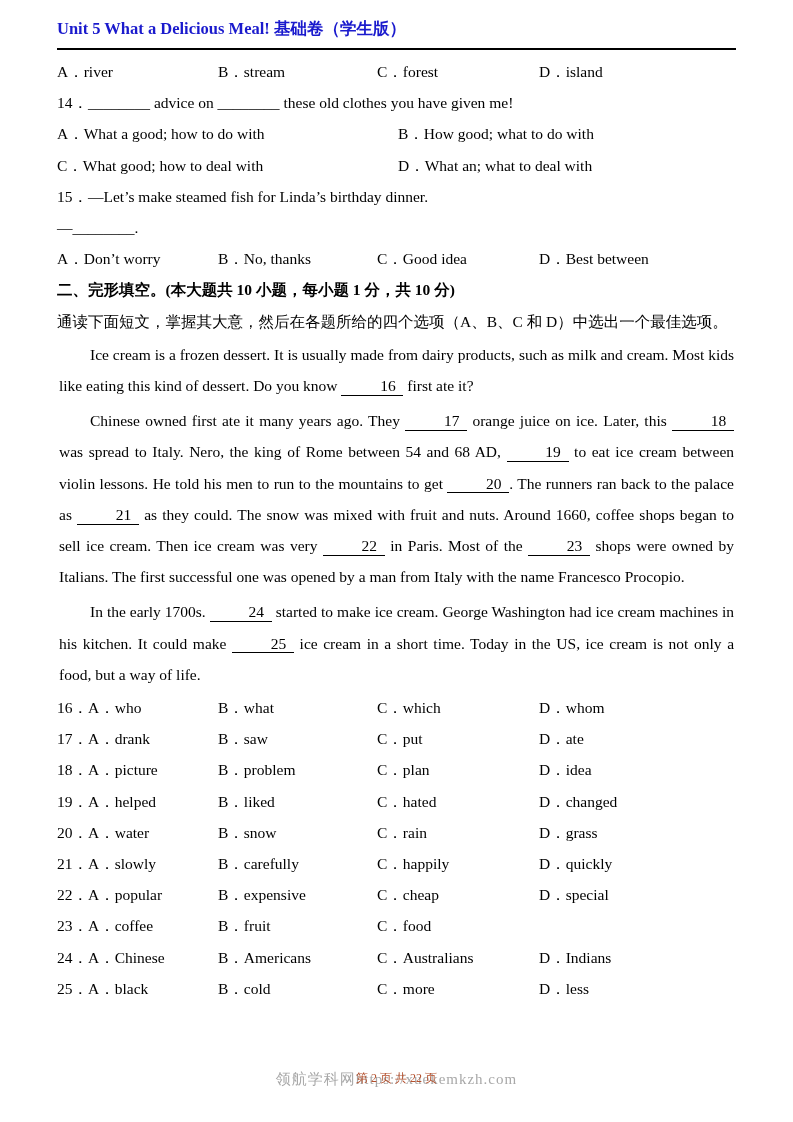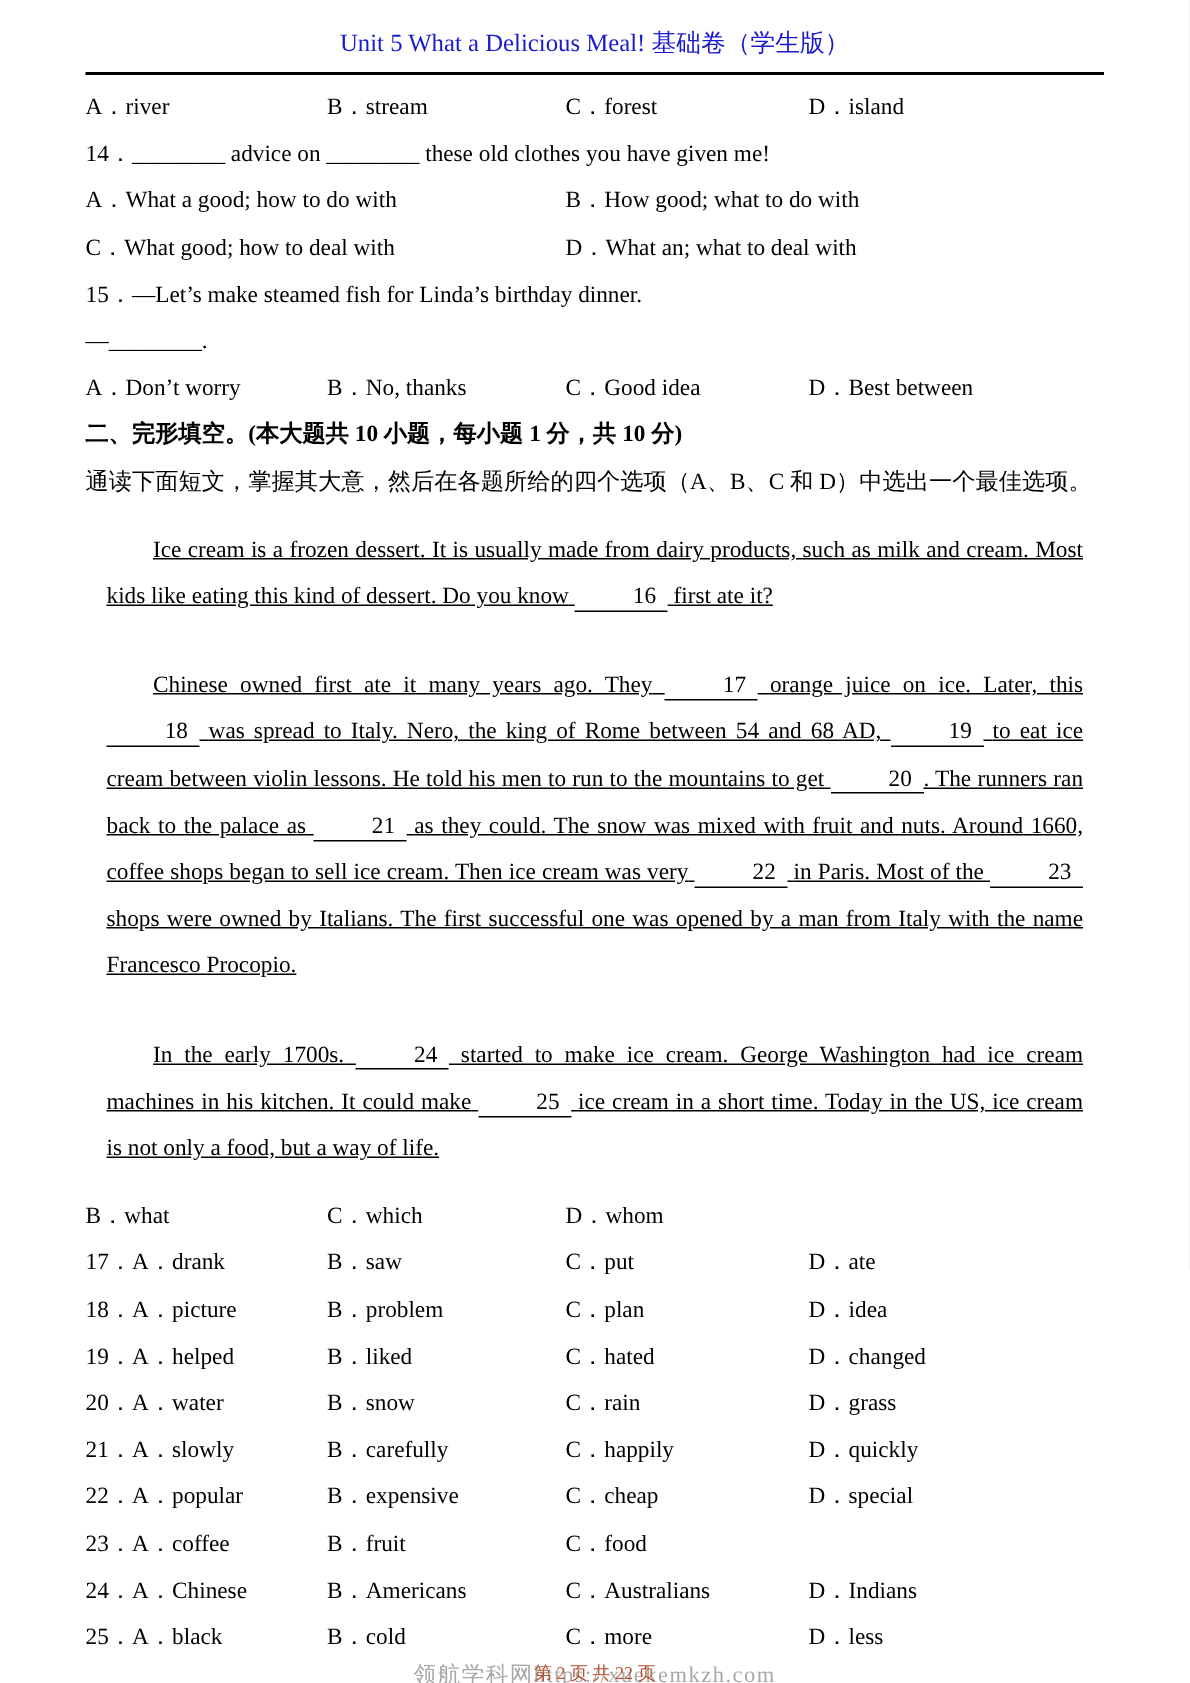--- a/index.html
+++ b/index.html
@@ -4,30 +4,30 @@
 <style>
   html,body{margin:0;padding:0;background:#e8e8e8;}
   .page{
     width:793px;height:1122px;margin:0 auto;background:#fff;
     box-sizing:border-box;padding:16px 57px 26px 57px;
     display:flex;flex-direction:column;
     font-family:"Liberation Serif","DejaVu Serif",serif;
     font-size:15.5px;color:#000;overflow:hidden;
   }
   .title{
-    text-align:center;font-weight:normal;font-size:16.5px;line-height:26px;
+    text-align:left;font-weight:bold;font-size:16.5px;line-height:26px;
     color:var(--title,#1a1acd);
   }
   .rule{border:none;border-top:2px solid #000;margin:6px 0 6px 0;}
   .row{line-height:31.2px;white-space:nowrap;}
   .grid4{display:grid;grid-template-columns:161px 159px 162px auto;}
-  .grid2{display:grid;grid-template-columns:320px auto;}
+  .grid2{display:grid;grid-template-columns:320px auto;gap:21px;}
   .qnum{display:inline-block;width:31px;}
   .section-heading{font-weight:bold;}
-  .para{margin:14px;text-align:justify;text-indent:2em;line-height:31.2px;text-decoration:underline;}
+  .para{margin:2px;text-align:justify;text-indent:2em;line-height:31.2px;}
   .blank{
     display:inline-block;min-width:50px;padding:0 6px;text-align:center;
     border-bottom:1px solid #000;line-height:1.15;
   }
   .footer{margin-top:auto;position:relative;height:26px;text-align:center;}
   .watermark{
     position:absolute;left:0;right:0;top:0;text-align:center;
     color:var(--watermark,#a8a8a8);font-size:15px;letter-spacing:1px;
   }
   .pagenum{
@@ -91,20 +91,21 @@
     <span class="blank">23</span>
     <span>shops were owned by Italians. The first successful one was opened by a man from Italy with the name Francesco Procopio.</span></p>
 
   <p class="para"><span>In the early 1700s.</span>
     <span class="blank">24</span>
     <span>started to make ice cream. George Washington had ice cream machines in his kitchen. It could make</span>
     <span class="blank">25</span>
     <span>ice cream in a short time. Today in the US, ice cream is not only a food, but a way of life.</span></p>
 
   <div class="row grid4">
+    <span><span class="qnum">16．</span><span>A．who</span></span>
     <span>B．what</span>
     <span>C．which</span>
     <span>D．whom</span>
   </div>
   <div class="row grid4">
     <span><span class="qnum">17．</span><span>A．drank</span></span>
     <span>B．saw</span>
     <span>C．put</span>
     <span>D．ate</span>
   </div>

